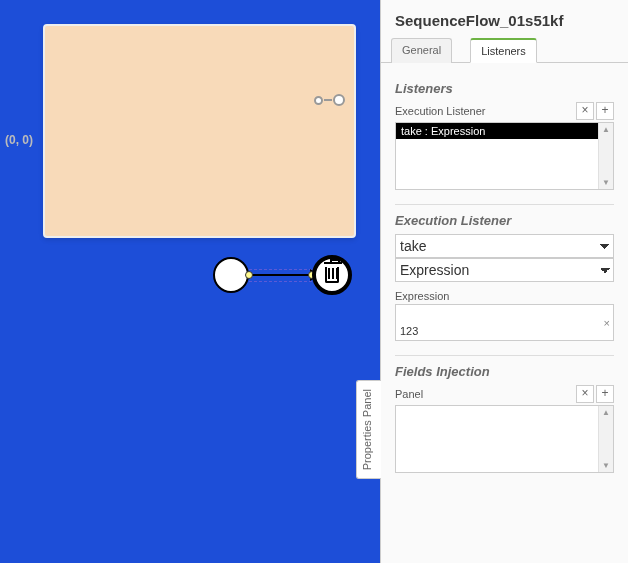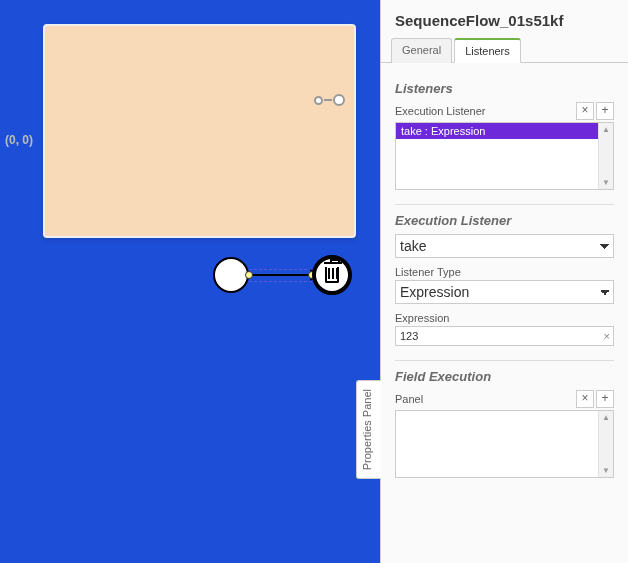--- a/index.html
+++ b/index.html
@@ -172,21 +172,21 @@
 .props-header {
   padding: 12px 14px 8px;
   font-size: 15px;
   font-weight: bold;
   color: #3a3a3a;
 }
 .props-tabs {
   display: flex;
   border-bottom: 1px solid #ccc;
   padding: 0 10px;
-  gap: 0;
+  gap: 16px;
 }
 .props-tabs .tab {
   padding: 5px 10px;
   font-size: 11px;
   color: #666;
   border: 1px solid #ccc;
   border-bottom: none;
   background: #f2f2f2;
   margin-right: 2px;
   border-radius: 3px 3px 0 0;
@@ -237,21 +237,21 @@
   cursor: pointer;
 }
 .listbox {
   border: 1px solid #ccc;
   background: #fff;
   height: 68px;
   position: relative;
   margin-top: 2px;
 }
 .listbox .item {
-  background: #6d28d9;
+  background: #000000;
   color: #fff;
   font-size: 11px;
   padding: 2px 5px;
 }
 .listbox .scrollbar {
   position: absolute;
   right: 0; top: 0; bottom: 0;
   width: 15px;
   background: #f2f2f2;
   border-left: 1px solid #e0e0e0;
@@ -279,21 +279,21 @@
   background-image: linear-gradient(45deg, transparent 50%, #333 50%), linear-gradient(135deg, #333 50%, transparent 50%);
   background-position: right 8px center, right 3px center;
   background-size: 5px 5px, 5px 5px;
   background-repeat: no-repeat;
 }
 .textfield {
   width: 100%;
   border: 1px solid #ccc;
   background: #fff;
   font-size: 11px;
-  padding: 3px 20px 3px 4px;
+  padding: 20px 20px 3px 4px;
   color: #333;
   position: relative;
 }
 .textfield-wrap { position: relative; }
 .textfield-wrap .clear-x {
   position: absolute;
   right: 4px; top: 50%;
   transform: translateY(-50%);
   font-size: 11px;
   color: #888;
@@ -354,34 +354,33 @@
       </div>
 
       <div class="divider"></div>
 
       <div class="group-title">Execution Listener</div>
 
       <select class="sel">
         <option>take</option>
       </select>
 
-      <div class="field-label">Listener Type</div>
       <select class="sel">
         <option>Expression</option>
       </select>
 
       <div class="field-label">Expression</div>
       <div class="textfield-wrap">
         <input class="textfield" value="123" style="">
         <span class="clear-x">×</span>
       </div>
 
       <div class="divider"></div>
 
-      <div class="group-title">Field Execution</div>
+      <div class="group-title">Fields Injection</div>
       <div class="list-header">
         <div class="field-label">Panel</div>
         <div class="list-buttons">
           <div class="list-btn">×</div>
           <div class="list-btn">+</div>
         </div>
       </div>
       <div class="listbox">
         <div class="scrollbar"></div>
       </div>

